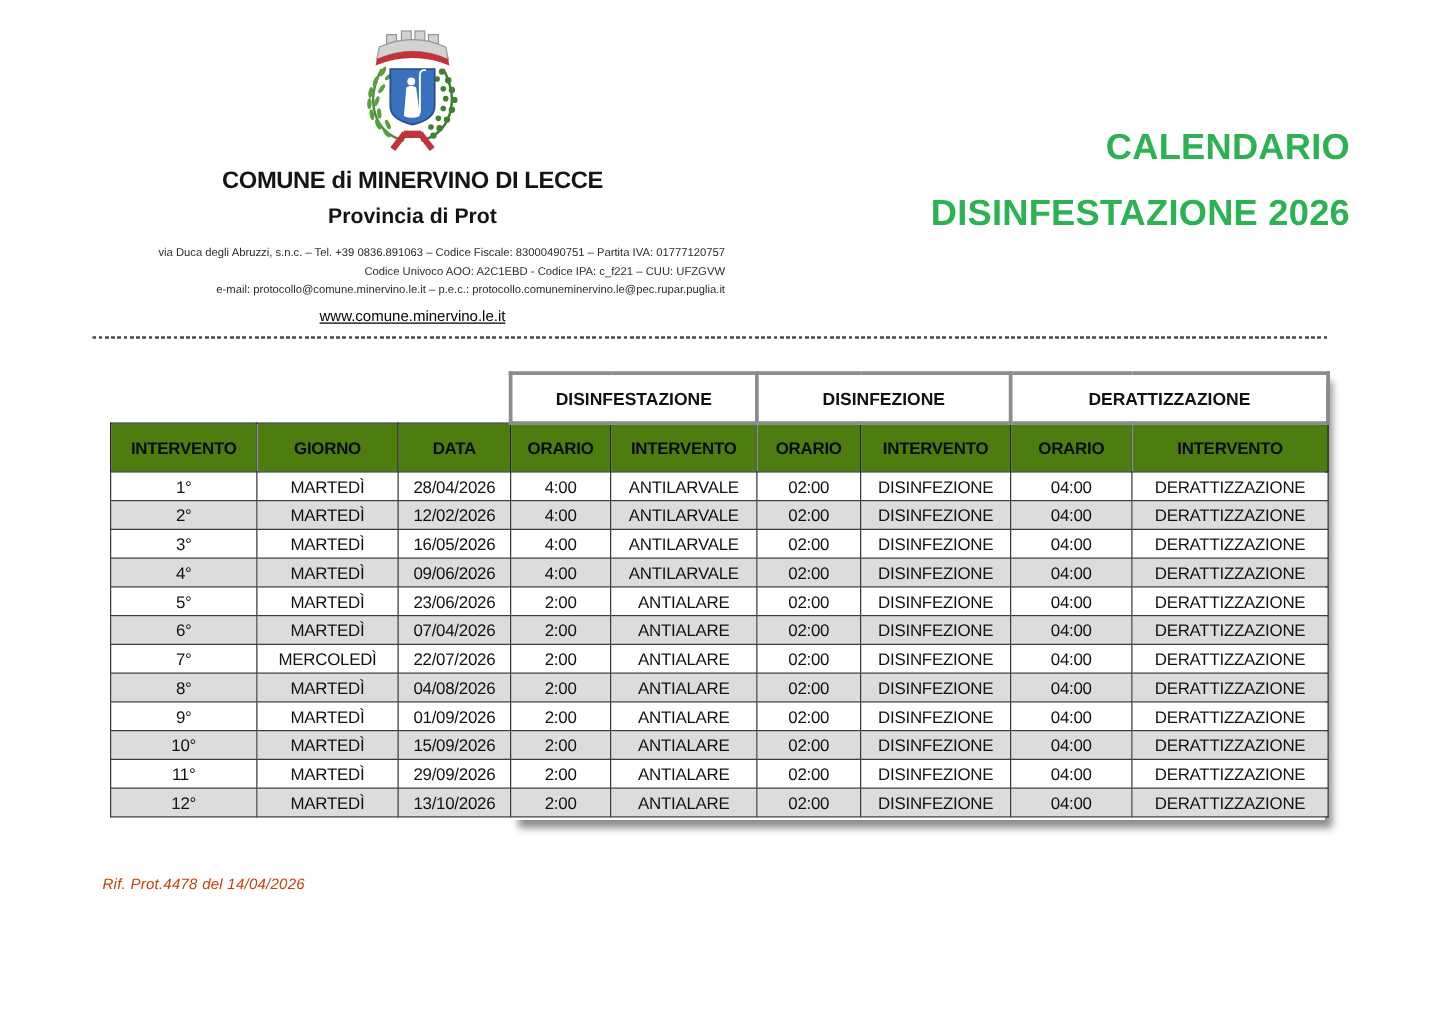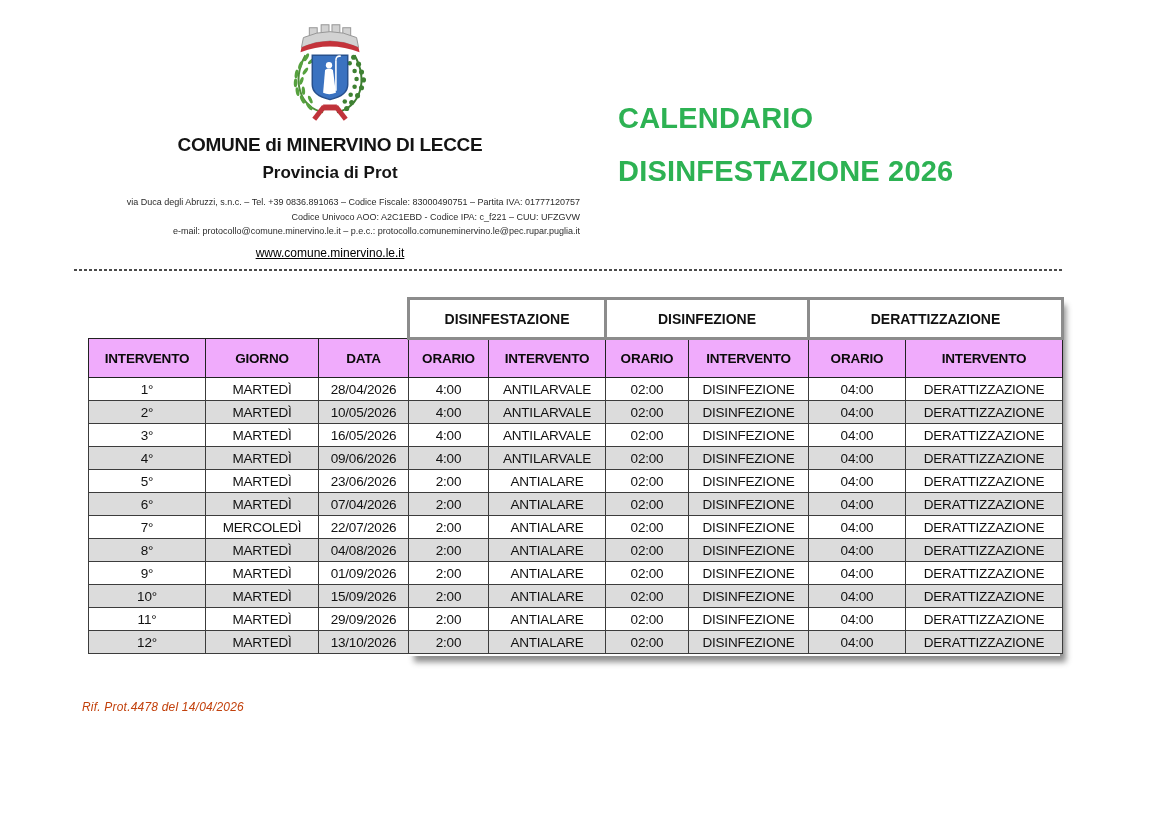--- a/index.html
+++ b/index.html
@@ -10,41 +10,41 @@
 
   
   .header-left { position:absolute; left:80px; top:18px; width:500px; text-align:center; }
   .crest { display:block; margin:0 auto 4px auto; }
   .org-name { font-size:19px; font-weight:700; letter-spacing:-0.3px; color:#141414; margin-top:2px;text-align:center; }
   .org-province { font-size:17px; font-weight:700; color:#141414; margin-top:7px; }
   .org-address { margin-top:12px; font-size:9px; color:#2b2b2b; line-height:14.5px;text-align:right; }
   .org-website { display:inline-block; margin-top:7px; font-size:12px; color:#000000; text-decoration:underline; }
 
   
-  .title-block { position:absolute; left:618px; top:103px; width:462px; text-align:left; }
+  .title-block { position:absolute; left:618px; top:103px; width:462px; text-align:right; }
   .title-line { font-size:29px; font-weight:700; color:#2db253; letter-spacing:0.2px; line-height:31px; }
   .title-line + .title-line { margin-top:22px; }
 
   
   .separator { position:absolute; left:74px; top:269px; width:988px; height:2px;
     background:repeating-linear-gradient(90deg,#4a4a4a 0 3px,transparent 3px 5px); }
 
   
   .table-wrap { position:absolute; left:88px; top:297px; width:934px; }
   .shadow-box { position:absolute; left:320px; top:2px; width:652px; height:357px; background:transparent;
     box-shadow:6px 6px 6px rgba(0,0,0,0.45); z-index:0; }
   table { position:relative; z-index:1; width:974px; table-layout:fixed; border-collapse:collapse; background:transparent; }
   td, th { text-align:center; vertical-align:middle; overflow:hidden; white-space:nowrap; }
 
   tr.group-row { height:40px; }
   .group-cell { background:#ffffff; border:3px solid #8c8c8c; font-size:14px; font-weight:700; color:#111; }
   .group-spacer { background:transparent; border:none; }
 
   tr.head-row { height:39px; }
-  .head-cell { background:#f0abfc; border:1px solid #222; font-size:13.5px; font-weight:700; color:#0b0b0b; letter-spacing:-0.2px; }
+  .head-cell { background:#4d7c0f; border:1px solid #222; font-size:13.5px; font-weight:700; color:#0b0b0b; letter-spacing:-0.2px; }
 
   tbody td { height:23px; border:1px solid #3c3c3c; font-size:13.5px; color:#111; letter-spacing:-0.2px; background:#ffffff; }
   tbody tr.alt td { background:#dcdcdc; }
 
   
   .footer-note { position:absolute; left:82px; top:700px; font-size:12px; font-style:italic; color:#c2410c; letter-spacing:0.2px; }
 </style>
 </head>
 <body>
 
@@ -172,21 +172,21 @@
             <td>4:00</td>
             <td>ANTILARVALE</td>
             <td>02:00</td>
             <td>DISINFEZIONE</td>
             <td>04:00</td>
             <td>DERATTIZZAZIONE</td>
           </tr>
           <tr class="alt">
             <td>2°</td>
             <td>MARTEDÌ</td>
-            <td>10/05/2026</td>
+            <td>12/02/2026</td>
             <td>4:00</td>
             <td>ANTILARVALE</td>
             <td>02:00</td>
             <td>DISINFEZIONE</td>
             <td>04:00</td>
             <td>DERATTIZZAZIONE</td>
           </tr>
           <tr>
             <td>3°</td>
             <td>MARTEDÌ</td>

